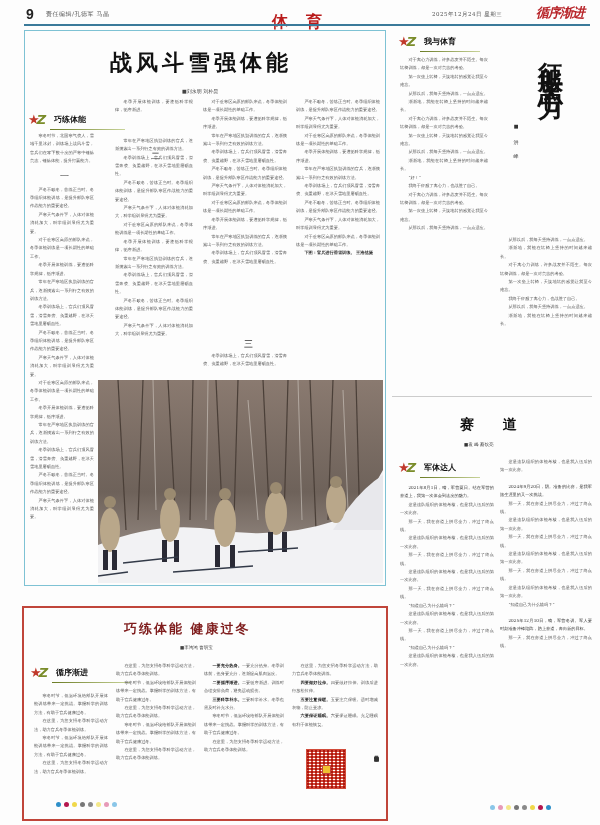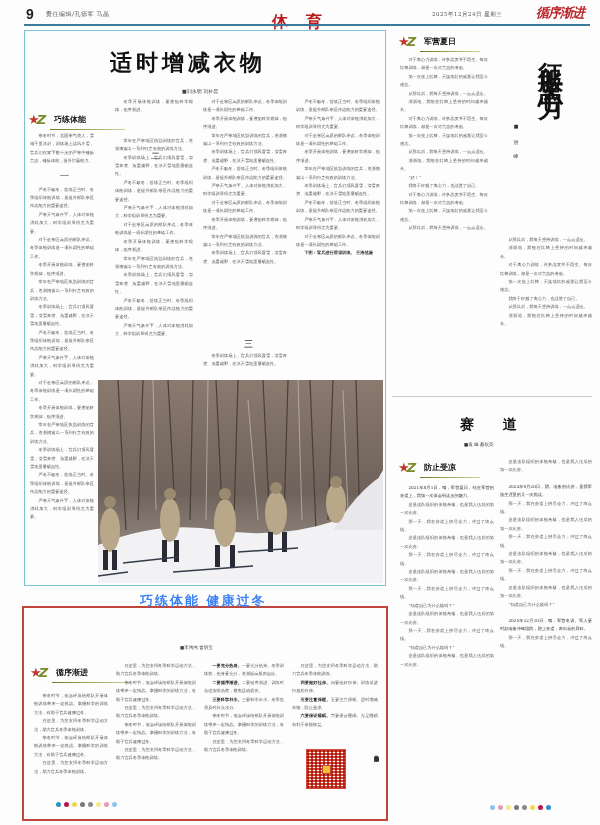--- a/index.html
+++ b/index.html
@@ -26,21 +26,21 @@
   .col-header .underline { position: absolute; left: 22px; bottom: -3px; height: 1.5px; background: linear-gradient(90deg, #6b7c25, #c9d49a); }
 
   .textcol { position: absolute; font-size: 4.2px; line-height: 8.4px; color: #555; text-align: justify; overflow: hidden; }
   .textcol p { text-indent: 2em; }
   .section-num { position: absolute; font-size: 9px; color: #333; }
 
   .photo { position: absolute; left: 98px; top: 380px; width: 285px; height: 203px; overflow: hidden; background: #cfcfd0; }
 
   
   .frame-red { position: absolute; left: 22px; top: 606px; width: 366px; height: 215px; border: 2.5px solid #c0453a; }
-  .headline-2 { position: absolute; left: 124px; top: 592px; font: 600 13px "DejaVu Sans", sans-serif; letter-spacing: 2px; color: #3b82f6; margin-left: 16px; }
+  .headline-2 { position: absolute; left: 124px; top: 620px; font: 600 13px "DejaVu Sans", sans-serif; letter-spacing: 2px; color: #7f1d1d; }
   .byline-2 { position: absolute; left: 180px; top: 645px; font-size: 4.5px; color: #444; }
   .qr { position: absolute; left: 306px; top: 749px; width: 40px; height: 40px; background:
       repeating-linear-gradient(0deg, #d24b3a 0 2px, #fff 2px 3px),
       repeating-linear-gradient(90deg, #d24b3a 0 2px, #fff 2px 4px); background-blend-mode: multiply; border: 1px solid #d24b3a; }
   .qr .qr-center { position: absolute; left: 15px; top: 15px; width: 9px; height: 9px; background: #f0c030; border: 1px solid #c0453a; }
   .qr-caption { position: absolute; left: 350px; top: 752px; width: 30px; font: bold 4.5px "DejaVu Sans", sans-serif; color: #333; writing-mode: vertical-rl; line-height: 7px; height: 40px; }
 
   .dots { position: absolute; display: flex; gap: 3px; }
   .dots span { width: 5px; height: 5px; border-radius: 50%; display: block; }
 
@@ -57,21 +57,21 @@
 <div class="masthead">
   <span class="page-num">9</span>
   <span class="editors">责任编辑/孔德军  马晶</span>
   <span class="section-title">体育</span>
   <span class="pub-date">2025年12月24日  星期三</span>
   <span class="paper-logo">循序渐进</span>
   <div class="rule"></div>
 </div>
 
 <div class="frame-blue"></div>
-<h1 class="headline-1">适时增减衣物</h1>
+<h1 class="headline-1">战风斗雪强体能</h1>
 <div class="byline-1">■刘永明  刘朴昆</div>
 
 <div class="col-header" style="left:28px;top:112px;">
   <span class="star">★</span>
   <span class="zmark">Z</span>
   <span class="label">巧练体能</span>
   <span class="underline" style="width:75px"></span>
 </div>
 
 <div class="textcol" style="left:30px;top:132px;width:64px;height:446px;">
@@ -254,21 +254,21 @@
   <span style="background:#777"></span>
   <span style="background:#8a8a8a"></span>
   <span style="background:#f4e88a"></span>
   <span style="background:#e79ab8"></span>
   <span style="background:#8ac6e8"></span>
 </div>
 
 <div class="col-header" style="left:398px;top:34px;">
   <span class="star">★</span>
   <span class="zmark">Z</span>
-  <span class="label">军营夏日</span>
+  <span class="label">我与体育</span>
   <span class="underline" style="width:60px"></span>
 </div>
 <div class="textcol" style="left:400px;top:56px;width:88px;height:338px;">
   <p>对于离心力训练，许多战友并不陌生。每次转椅训练，都是一次对意志的考验。</p>
   <p>第一次坐上转椅，天旋地转的感觉让我至今难忘。</p>
   <p>从那以后，我每天坚持训练，一点点适应。</p>
   <p>渐渐地，我能在转椅上坚持的时间越来越长。</p>
   <p>对于离心力训练，许多战友并不陌生。每次转椅训练，都是一次对意志的考验。</p>
   <p>第一次坐上转椅，天旋地转的感觉让我至今难忘。</p>
   <p>从那以后，我每天坚持训练，一点点适应。</p>
@@ -292,21 +292,21 @@
 </div>
 
 <div class="hr-right"></div>
 
 <h2 class="headline-3">赛  道</h2>
 <div class="byline-3">■袁 峰  蔡钦亮</div>
 
 <div class="col-header" style="left:398px;top:460px;">
   <span class="star">★</span>
   <span class="zmark">Z</span>
-  <span class="label">防止受凉</span>
+  <span class="label">军体达人</span>
   <span class="underline" style="width:60px"></span>
 </div>
 <div class="textcol" style="left:400px;top:484px;width:94px;height:324px;">
   <p style="color:#333">2021年8月1日，晴，军营夏日。站在军营的赛道上，我第一次体会到速度的魅力。</p>
   <p>这是连队组织的体能考核，也是我入伍后的第一次比赛。</p>
   <p>那一天，我在赛道上拼尽全力，冲过了终点线。</p>
   <p>这是连队组织的体能考核，也是我入伍后的第一次比赛。</p>
   <p>那一天，我在赛道上拼尽全力，冲过了终点线。</p>
   <p>这是连队组织的体能考核，也是我入伍后的第一次比赛。</p>
   <p>那一天，我在赛道上拼尽全力，冲过了终点线。</p>

